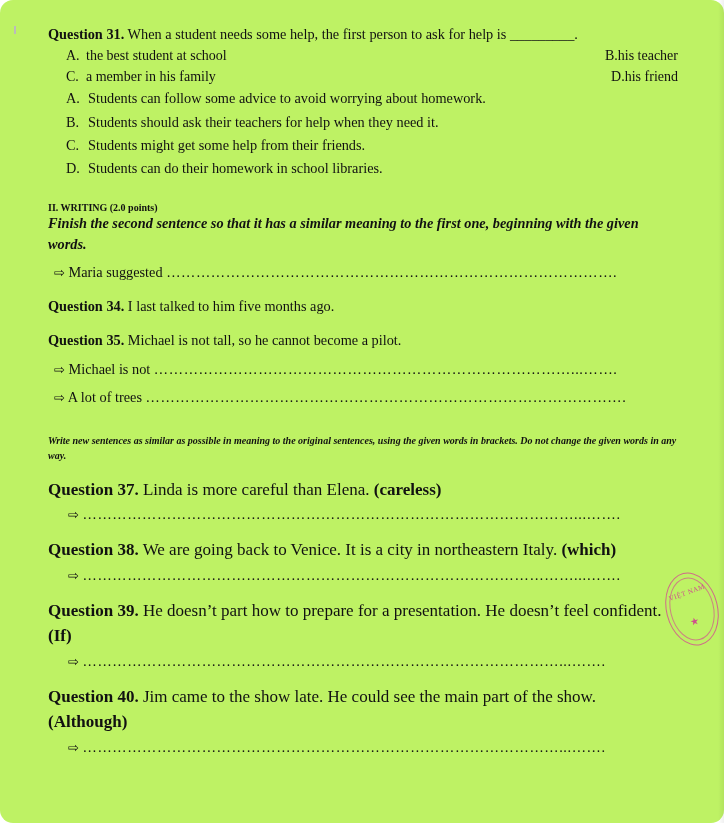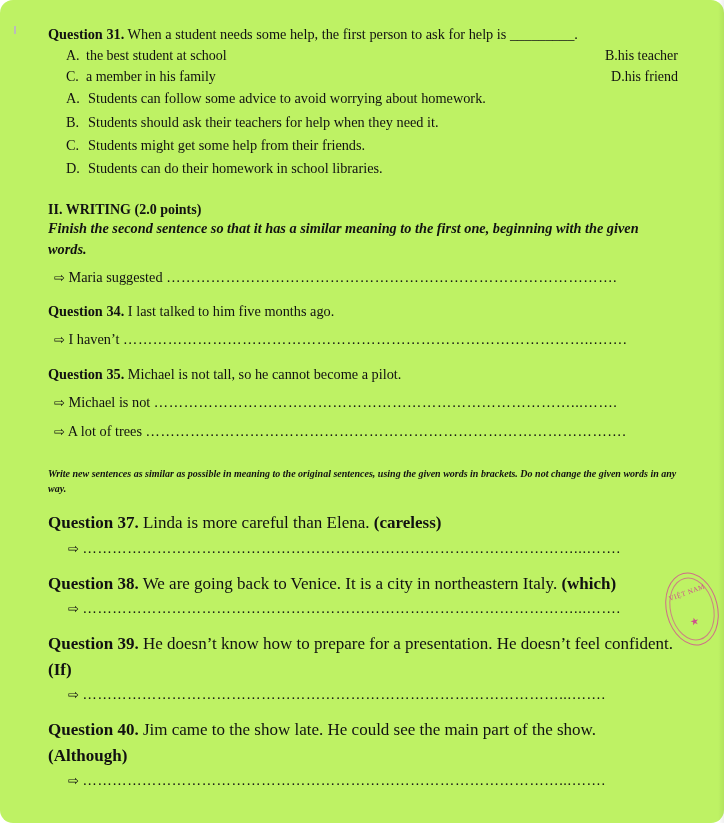--- a/index.html
+++ b/index.html
@@ -47,21 +47,21 @@
   .opt-col-b { width: 300px; padding-left: 8px; box-sizing: border-box; text-align: right; }
   .opt-letter { display: inline-block; width: 20px; }
   .stacked-opt {
     font-size: 14.3px;
     line-height: 1.62;
     padding-left: 18px;
   }
   .stacked-opt .opt-letter { display: inline-block; width: 22px; }
   .section-head {
     font-weight: bold;
-    font-size: 14px;
+    font-size: 10px;
     margin-top: 22px;
   }
   .instr {
     font-weight: bold;
     font-style: italic;
     font-size: 14.3px;
     line-height: 1.45;
   }
   .wq { margin-top: 13px; font-size: 14.3px; line-height: 1.5; }
   .answer-line {
@@ -203,25 +203,20 @@
     <div class="answer-line">
       <span class="arrow">⇨</span>
       <span>Maria suggested</span>
       <span class="dots">……………………………………………………………………………….</span>
     </div>
 
     <div class="wq">
       <span class="bold">Question 34.</span>
       <span>I last talked to him five months ago.</span>
     </div>
-    <div class="answer-line">
-      <span class="arrow">⇨</span>
-      <span>I haven’t</span>
-      <span class="dots">…………………………………………………………………………………..…….</span>
-    </div>
 
     <div class="wq">
       <span class="bold">Question 35.</span>
       <span>Michael is not tall, so he cannot become a pilot.</span>
     </div>
     <div class="answer-line">
       <span class="arrow">⇨</span>
       <span>Michael is not</span>
       <span class="dots">…………………………………………………………………………...…….</span>
     </div>
@@ -252,21 +247,21 @@
       <span>We are going back to Venice. It is a city in northeastern Italy.</span>
       <span class="bold">(which)</span>
     </div>
     <div class="sq-answer">
       <span class="arrow">⇨</span>
       <span class="dots">………………………………………………………………………………………...…….</span>
     </div>
 
     <div class="sq">
       <span class="bold">Question 39.</span>
-      <span>He doesn’t know how to prepare for a presentation. He doesn’t feel confident.</span>
+      <span>He doesn’t part how to prepare for a presentation. He doesn’t feel confident.</span>
       <span class="bold">(If)</span>
     </div>
     <div class="sq-answer">
       <span class="arrow">⇨</span>
       <span class="dots">……………………………………………………………………………………...…….</span>
     </div>
 
     <div class="sq">
       <span class="bold">Question 40.</span>
       <span>Jim came to the show late. He could see the main part of the show.</span>

